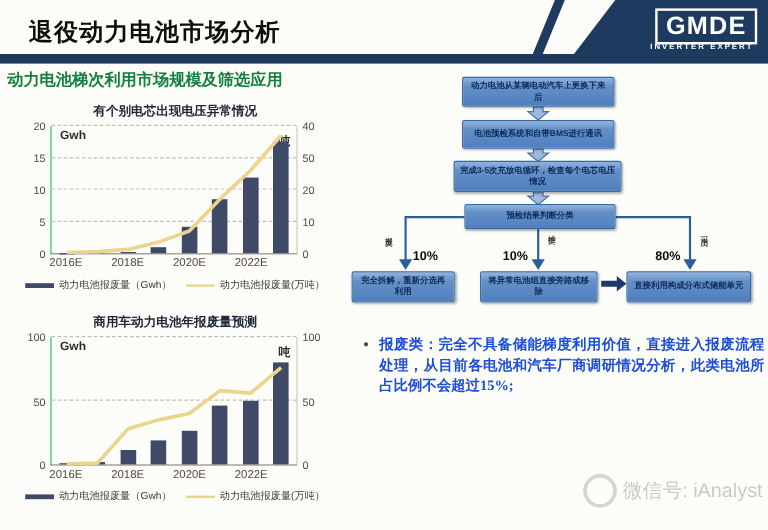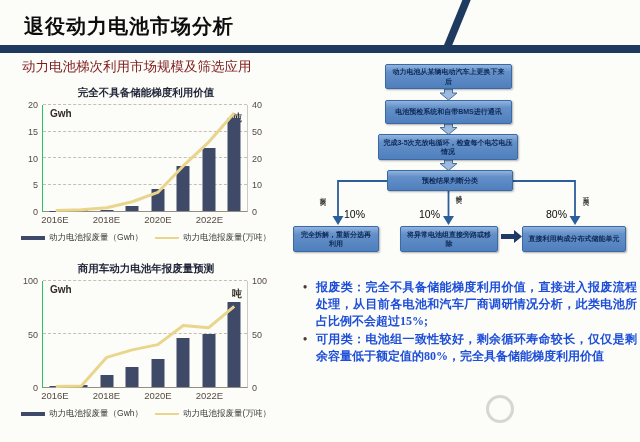--- a/index.html
+++ b/index.html
@@ -10,21 +10,21 @@
   .title{position:absolute;left:24px;top:13px;font-size:20px;font-weight:800;color:#0d0d0d;letter-spacing:1px;}
   .divider{position:absolute;left:0;top:45px;width:640px;height:8px;background:#1e3a5f;}
   .banner{position:absolute;right:0;top:0;width:172px;height:45px;background:#1e3a5f;
           clip-path:polygon(26% 0,100% 0,100% 100%,6% 100%);}
   .banner-sliver{position:absolute;right:150px;top:0;width:46px;height:45px;background:#1e3a5f;
           clip-path:polygon(40% 0,58% 0,18% 100%,0 100%);}
   .logo-box{position:absolute;right:9px;top:7px;border:2px solid #fff;padding:0 7px;color:#fff;
             font-size:21px;font-weight:800;letter-spacing:1px;line-height:26px;}
   .logo-tagline{position:absolute;right:12px;top:36px;color:#fff;font-size:6.5px;font-weight:700;letter-spacing:1.7px;}
 
-  .section-title{position:absolute;left:22px;top:58px;font-size:13.5px;font-weight:400;color:#7f1d1d;}
+  .section-title{position:absolute;left:6px;top:58px;font-size:13.5px;font-weight:700;color:#15803d;}
 
   
   .chart{position:absolute;left:20px;width:252px;}
   .chart-title{text-align:center;font-size:10.5px;font-weight:800;color:#22283a;margin-bottom:5px;}
   .chart-body{display:flex;}
   .yaxis{position:relative;font-size:9px;color:#554a40;}
   .yaxis.left{width:22px;}
   .yaxis.right{width:24px;}
   .yaxis span{position:absolute;transform:translateY(50%);}
   .yaxis.left span{right:4px;}
@@ -44,21 +44,21 @@
   .sw-bar{width:24px;height:4px;}
   .sw-line{width:24px;height:0;border-top:2.5px solid;}
 
   
   .flow{position:absolute;left:288px;top:55px;width:352px;height:218px;}
   .flow svg.connectors{position:absolute;left:0;top:0;}
   .fbox{position:absolute;box-sizing:border-box;display:flex;align-items:center;justify-content:center;
         text-align:center;padding:1px 4px;font-size:7px;line-height:1.3;color:#0e2a57;font-weight:700;
         background:linear-gradient(180deg,#92b4de 0%,#6490c8 30%,#4f7fbd 100%);
         border:1.5px solid #3a69a5;border-radius:2px;box-shadow:1px 1px 2px rgba(0,0,0,.3);}
-  .pct{position:absolute;font-size:10.5px;font-weight:400;color:#0a0a0a;}
+  .pct{position:absolute;font-size:10.5px;font-weight:700;color:#0a0a0a;}
   .vlabel{position:absolute;writing-mode:vertical-rl;font-size:6.5px;color:#2b2b2b;letter-spacing:1px;}
 
   
   .bullets{position:absolute;left:303px;top:279px;width:334px;margin:0;padding:0;list-style:none;
            font-family:"Liberation Serif",serif;font-size:12px;font-weight:700;color:#1d4ed8;
            line-height:1.42;text-align:justify;}
   .bullets li{position:relative;padding-left:13px;margin-bottom:1px;}
   .bullets li::before{content:"\2022";position:absolute;left:0;top:0;color:#4c382d;}
 
   
@@ -66,26 +66,30 @@
   .wm-circle{width:28px;height:28px;border:3px solid #cccccc;border-radius:50%;box-sizing:border-box;}
   .wm-text{font-size:16.5px;color:#bdbdbd;white-space:nowrap;}
 </style>
 </head>
 <body>
 
 <div class="page">
 
   <div class="title">退役动力电池市场分析</div>
   <div class="banner-sliver"></div>
+  <div class="banner">
+    <div class="logo-box">GMDE</div>
+    <div class="logo-tagline">INVERTER EXPERT</div>
+  </div>
   <div class="divider"></div>
 
   <div class="section-title">动力电池梯次利用市场规模及筛选应用</div>
 
   <div class="chart" style="top:86px;">
-    <div class="chart-title">完全不具备储能梯度利用价值</div>
+    <div class="chart-title">有个别电芯出现电压异常情况</div>
     <div class="chart-body">
       <div class="yaxis left">
           <span style="bottom: 0%;">0</span>
           <span style="bottom: 25%;">5</span>
           <span style="bottom: 50%;">10</span>
           <span style="bottom: 75%;">15</span>
           <span style="bottom: 100%;">20</span>
         </div>
       <div class="plot">
         <span class="unit-left">Gwh</span>
@@ -217,20 +221,20 @@
     <div class="pct" style="left:131px;top:153px;">10%</div>
     <div class="pct" style="left:258px;top:153px;">80%</div>
 
     <div class="fbox" style="left:5px;top:171px;width:86px;height:26px;">完全拆解，重新分选再利用</div>
     <div class="fbox" style="left:112px;top:171px;width:98px;height:26px;">将异常电池组直接旁路或移除</div>
     <div class="fbox" style="left:234px;top:171px;width:104px;height:26px;">直接利用构成分布式储能单元</div>
   </div>
 
   <ul class="bullets">
     <li>报废类：完全不具备储能梯度利用价值，直接进入报废流程处理，从目前各电池和汽车厂商调研情况分析，此类电池所占比例不会超过15%;</li>
-    <li>可用类：电池组一致性较好，剩余循环寿命较长，仅仅是剩余容量低于额定值的80%，完全具备储能梯度利用价值</li>
   </ul>
 
   <div class="wm">
     <span class="wm-circle"></span>
+    <span class="wm-text">微信号: iAnalyst</span>
   </div>
 
 </div>
 
 </body></html>

